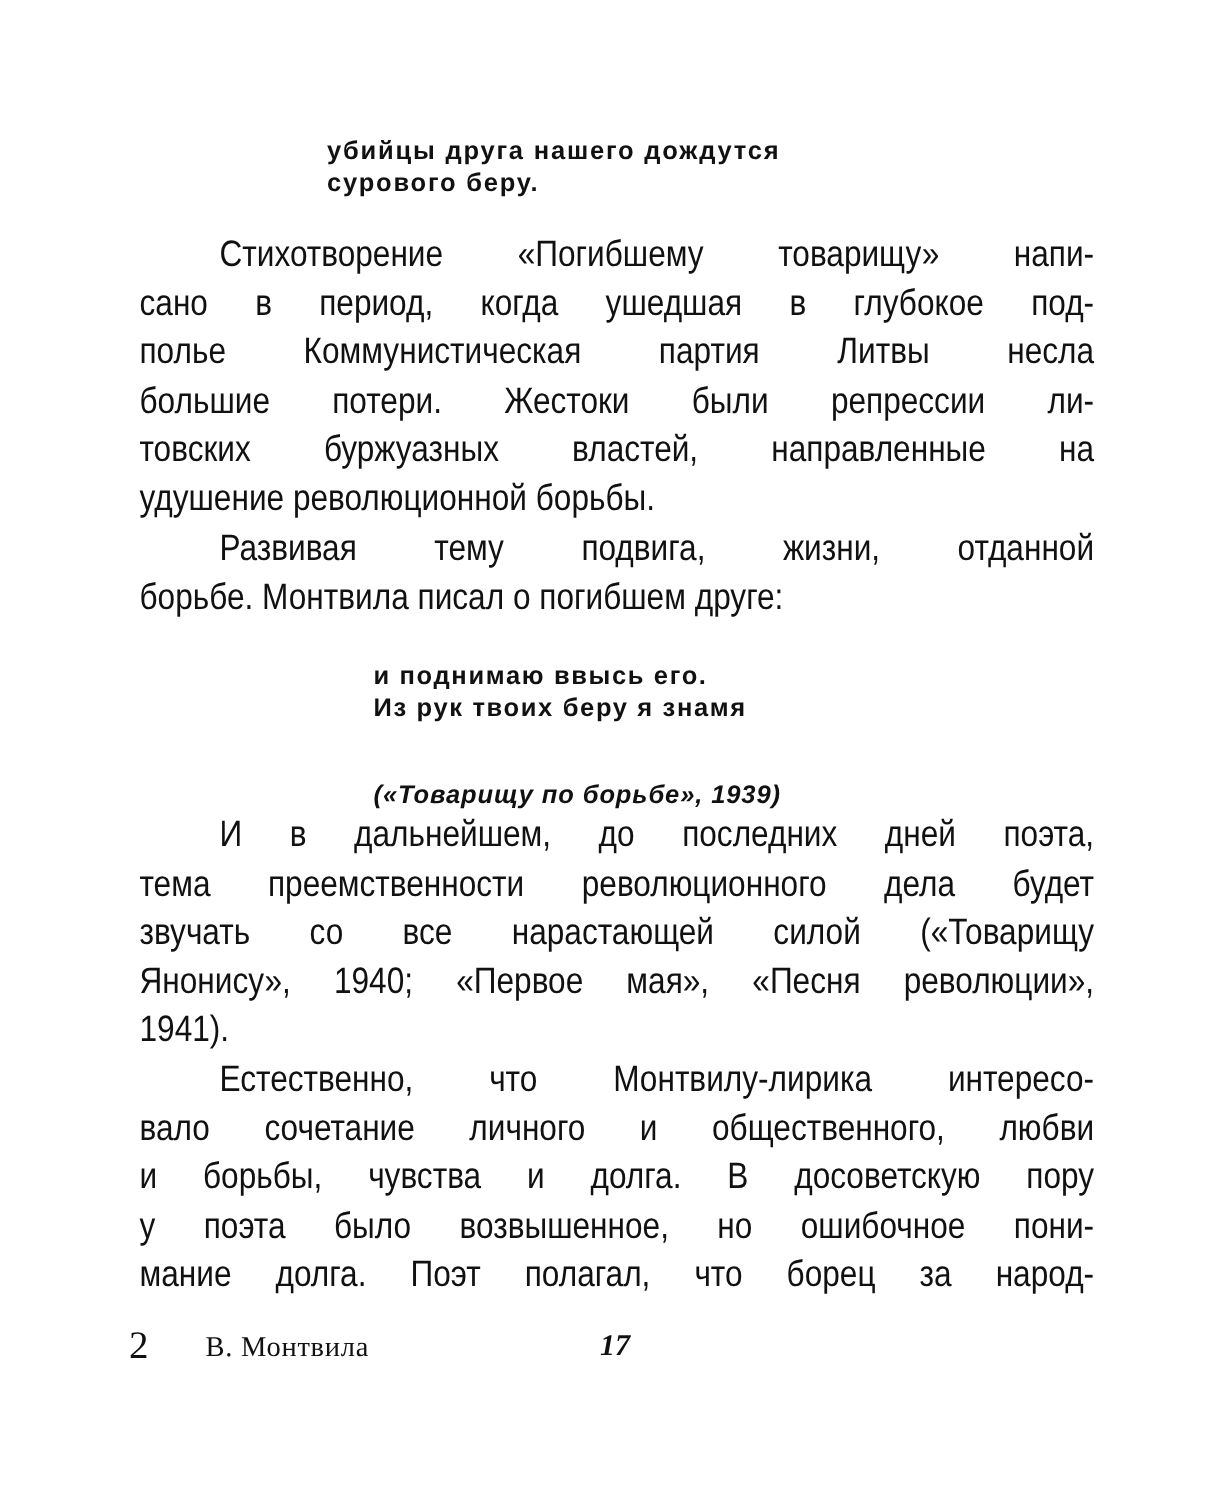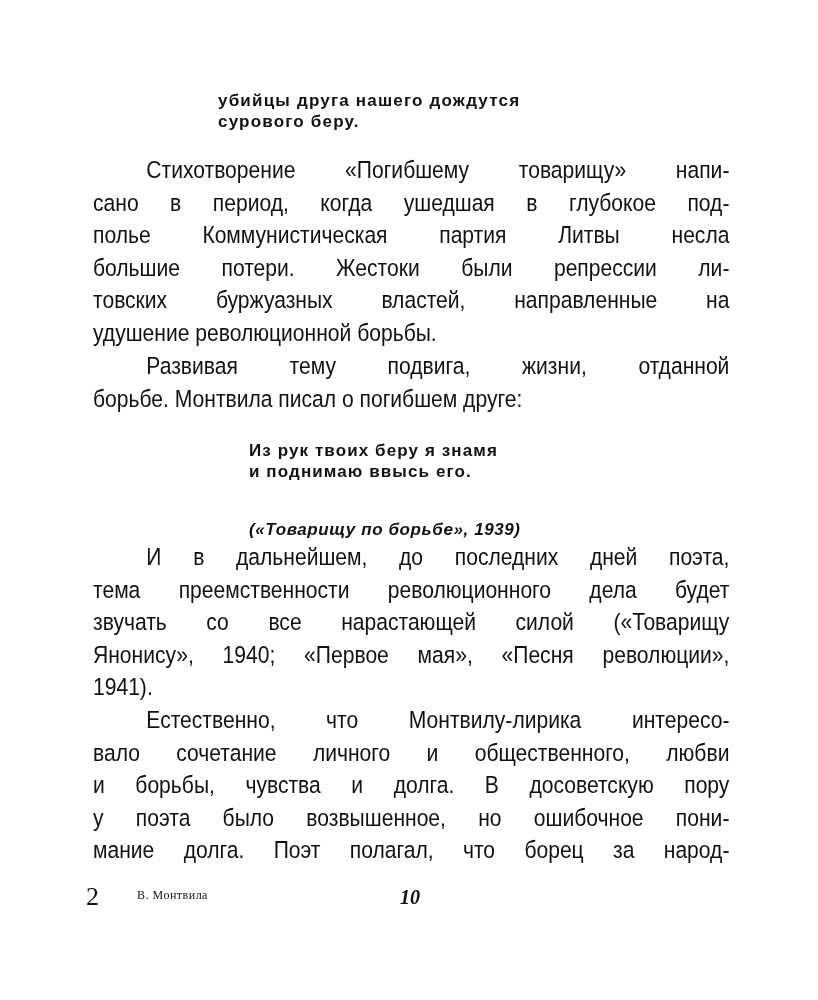--- a/index.html
+++ b/index.html
@@ -49,21 +49,21 @@
     margin-top: 25px;
   }
 
   .footer { position: absolute; top: 882px; left: 0; width: 818px; height: 30px; }
   .sig-num {
     position: absolute; left: 86px; top: 0;
     font-family: "Liberation Serif", serif; font-size: 26px;
   }
   .sig-name {
     position: absolute; left: 137px; top: 6px;
-    font-family: "Liberation Serif", serif; font-size: 12px; letter-spacing: 0.5px;
+    font-family: "Liberation Serif", serif; font-size: 19px; letter-spacing: 0.5px;
   }
   .page-num {
     position: absolute; left: 400px; top: 4px;
     font-family: "Liberation Serif", serif; font-style: italic; font-weight: bold; font-size: 20px;
   }
 </style>
 </head>
 <body>
 
 <div class="page">
@@ -81,22 +81,22 @@
     <span class="line">товских буржуазных властей, направленные на</span>
     <span class="line last">удушение революционной борьбы.</span>
   </div>
 
   <div class="para" style="top:350px;">
     <span class="line indent">Развивая тему подвига, жизни, отданной</span>
     <span class="line last">борьбе. Монтвила писал о погибшем друге:</span>
   </div>
 
   <div class="quote">
+    <div>и поднимаю ввысь его.</div>
     <div>Из рук твоих беру я знамя</div>
-    <div>и поднимаю ввысь его.</div>
   </div>
   <div class="quote-src">(«Товарищу по борьбе», 1939)</div>
 
   <div class="para" style="top:541px;">
     <span class="line indent">И в дальнейшем, до последних дней поэта,</span>
     <span class="line">тема преемственности революционного дела будет</span>
     <span class="line">звучать со все нарастающей силой («Товарищу</span>
     <span class="line">Янонису», 1940; «Первое мая», «Песня революции»,</span>
     <span class="line last">1941).</span>
   </div>
@@ -105,16 +105,16 @@
     <span class="line indent">Естественно, что Монтвилу-лирика интересо-</span>
     <span class="line">вало сочетание личного и общественного, любви</span>
     <span class="line">и борьбы, чувства и долга. В досоветскую пору</span>
     <span class="line">у поэта было возвышенное, но ошибочное пони-</span>
     <span class="line">мание долга. Поэт полагал, что борец за народ-</span>
   </div>
 
   <div class="footer">
     <span class="sig-num">2</span>
     <span class="sig-name">В. Монтвила</span>
-    <span class="page-num">10</span>
+    <span class="page-num">17</span>
   </div>
 
 </div>
 
 </body></html>

